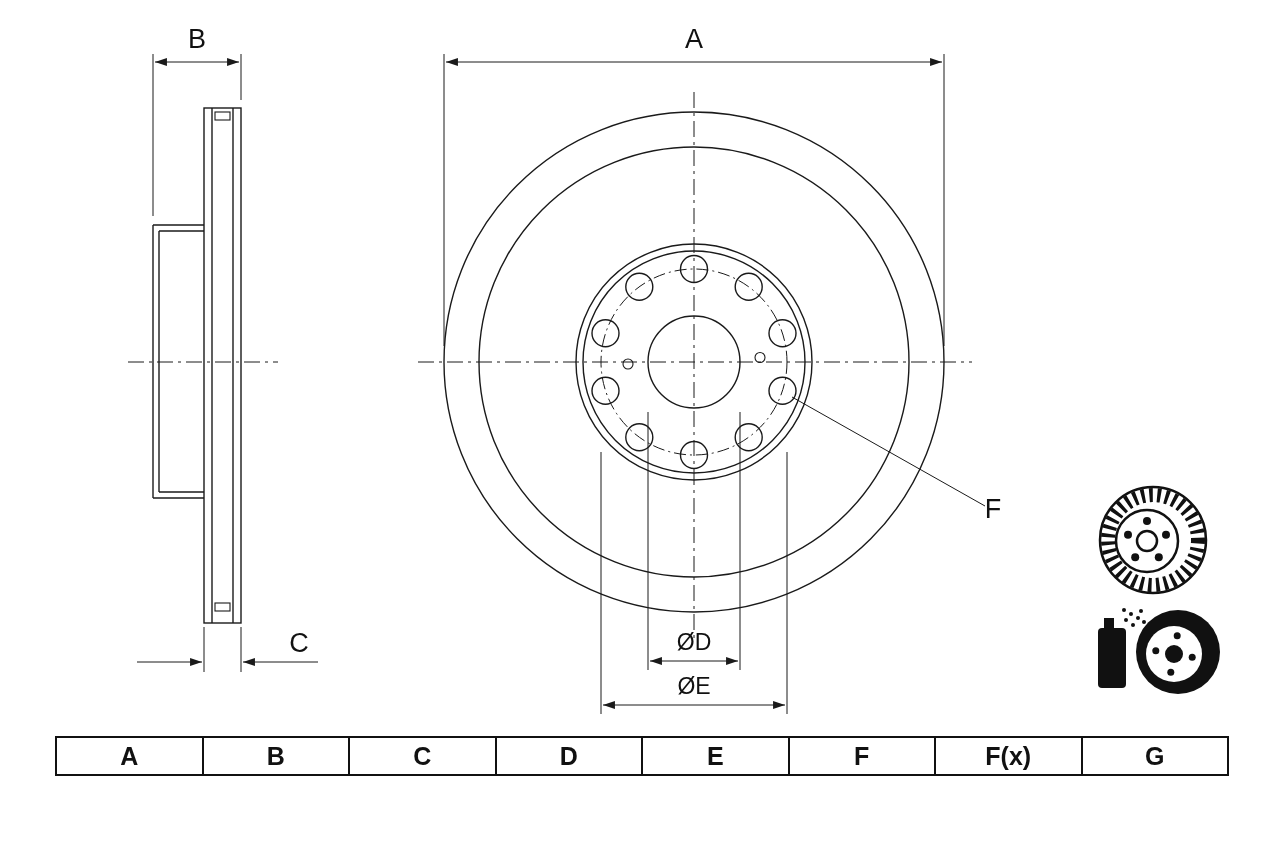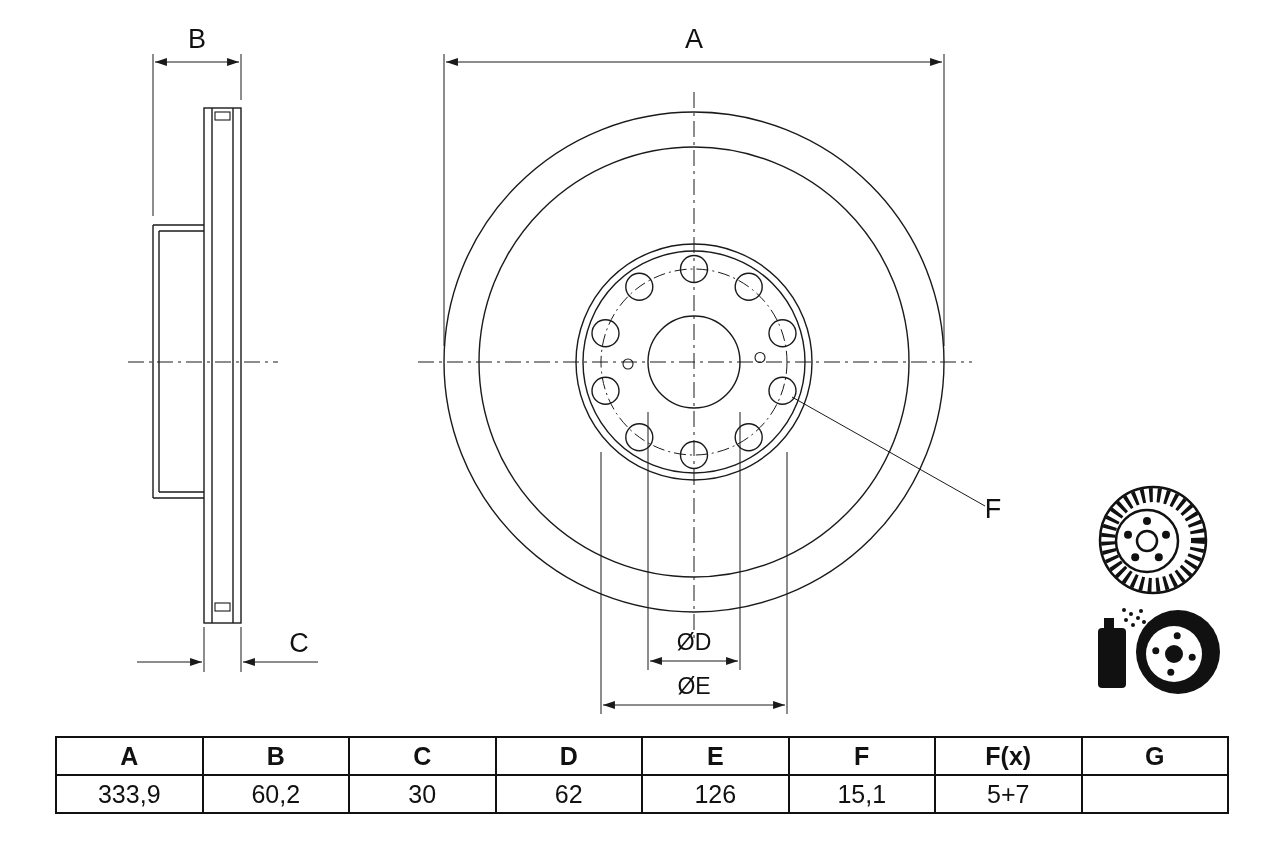--- a/index.html
+++ b/index.html
@@ -155,25 +155,15 @@
         <tr>
       <th>A</th>
       <th>B</th>
       <th>C</th>
       <th>D</th>
       <th>E</th>
       <th>F</th>
       <th>F(x)</th>
       <th>G</th>
     </tr>
-    <tr>
-      <td>333,9</td>
-      <td>60,2</td>
-      <td>30</td>
-      <td>62</td>
-      <td>126</td>
-      <td>15,1</td>
-      <td>5+7</td>
-      <td></td>
-    </tr>
   </tbody>
     </table>
 </div>
 
 </body></html>

